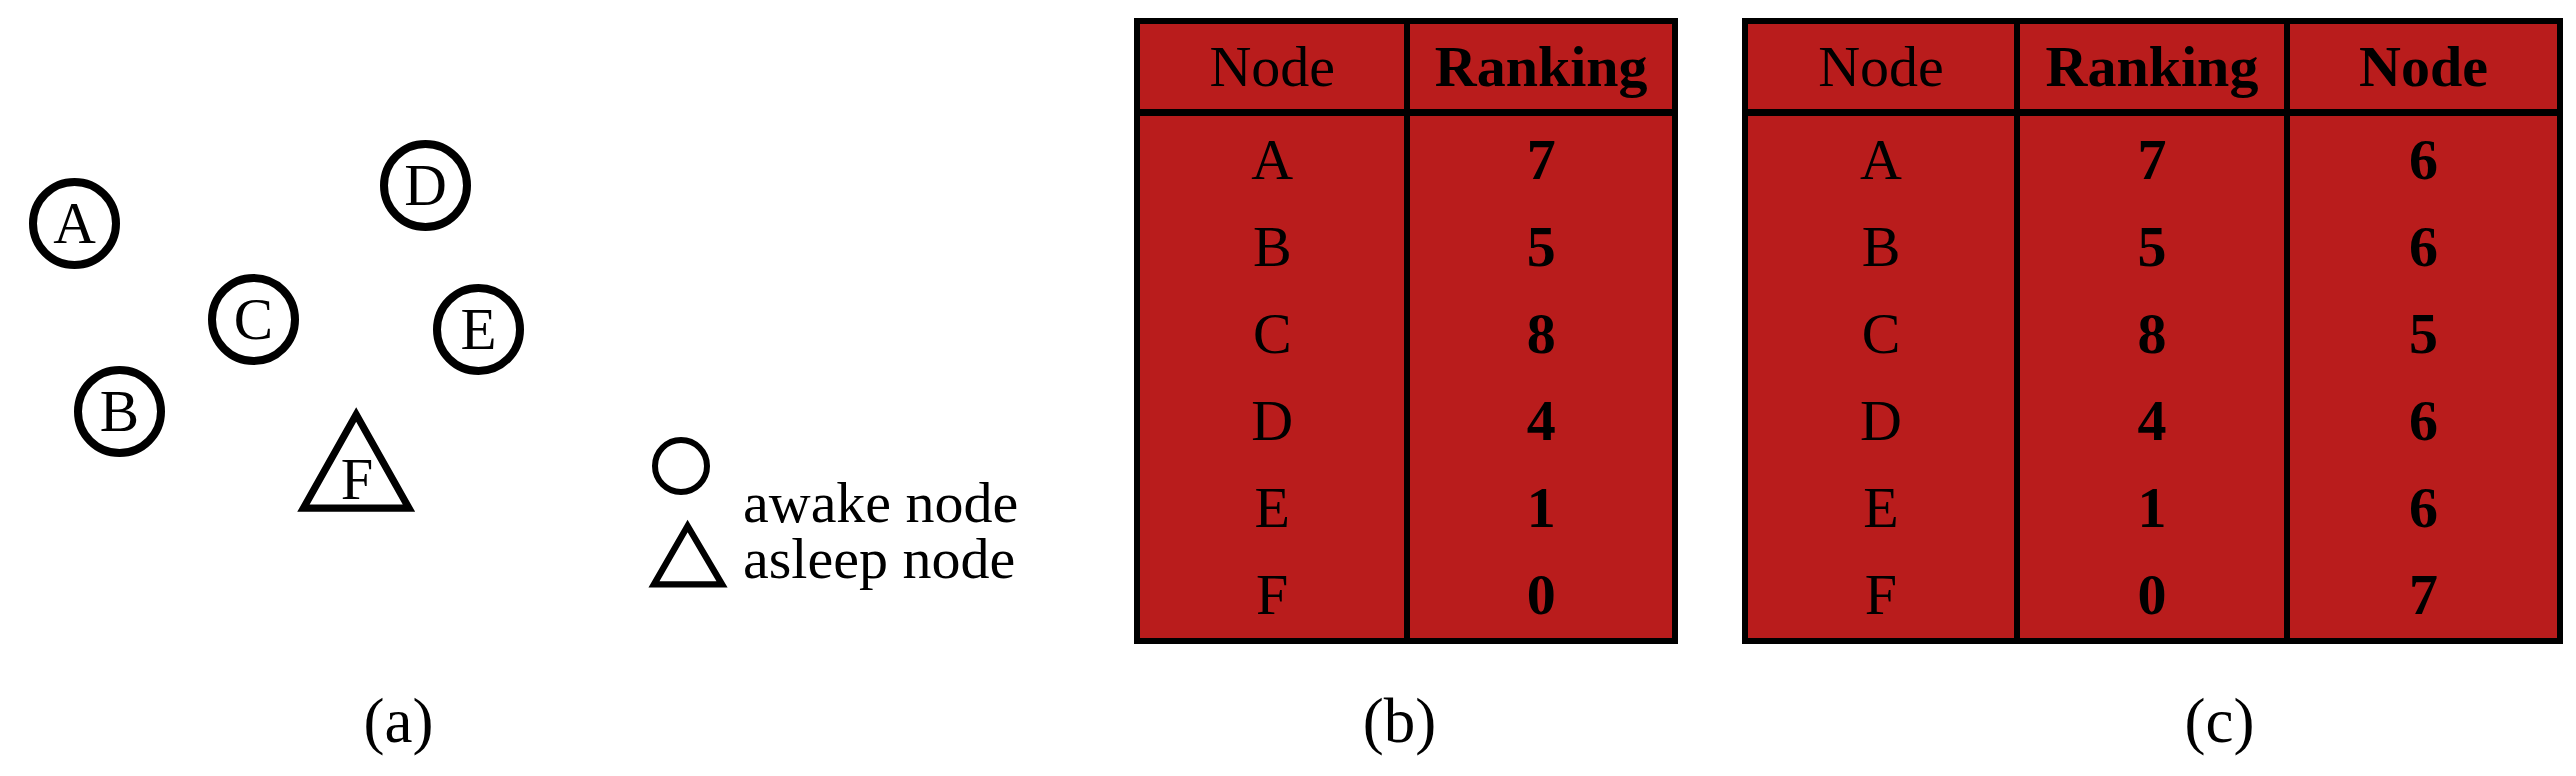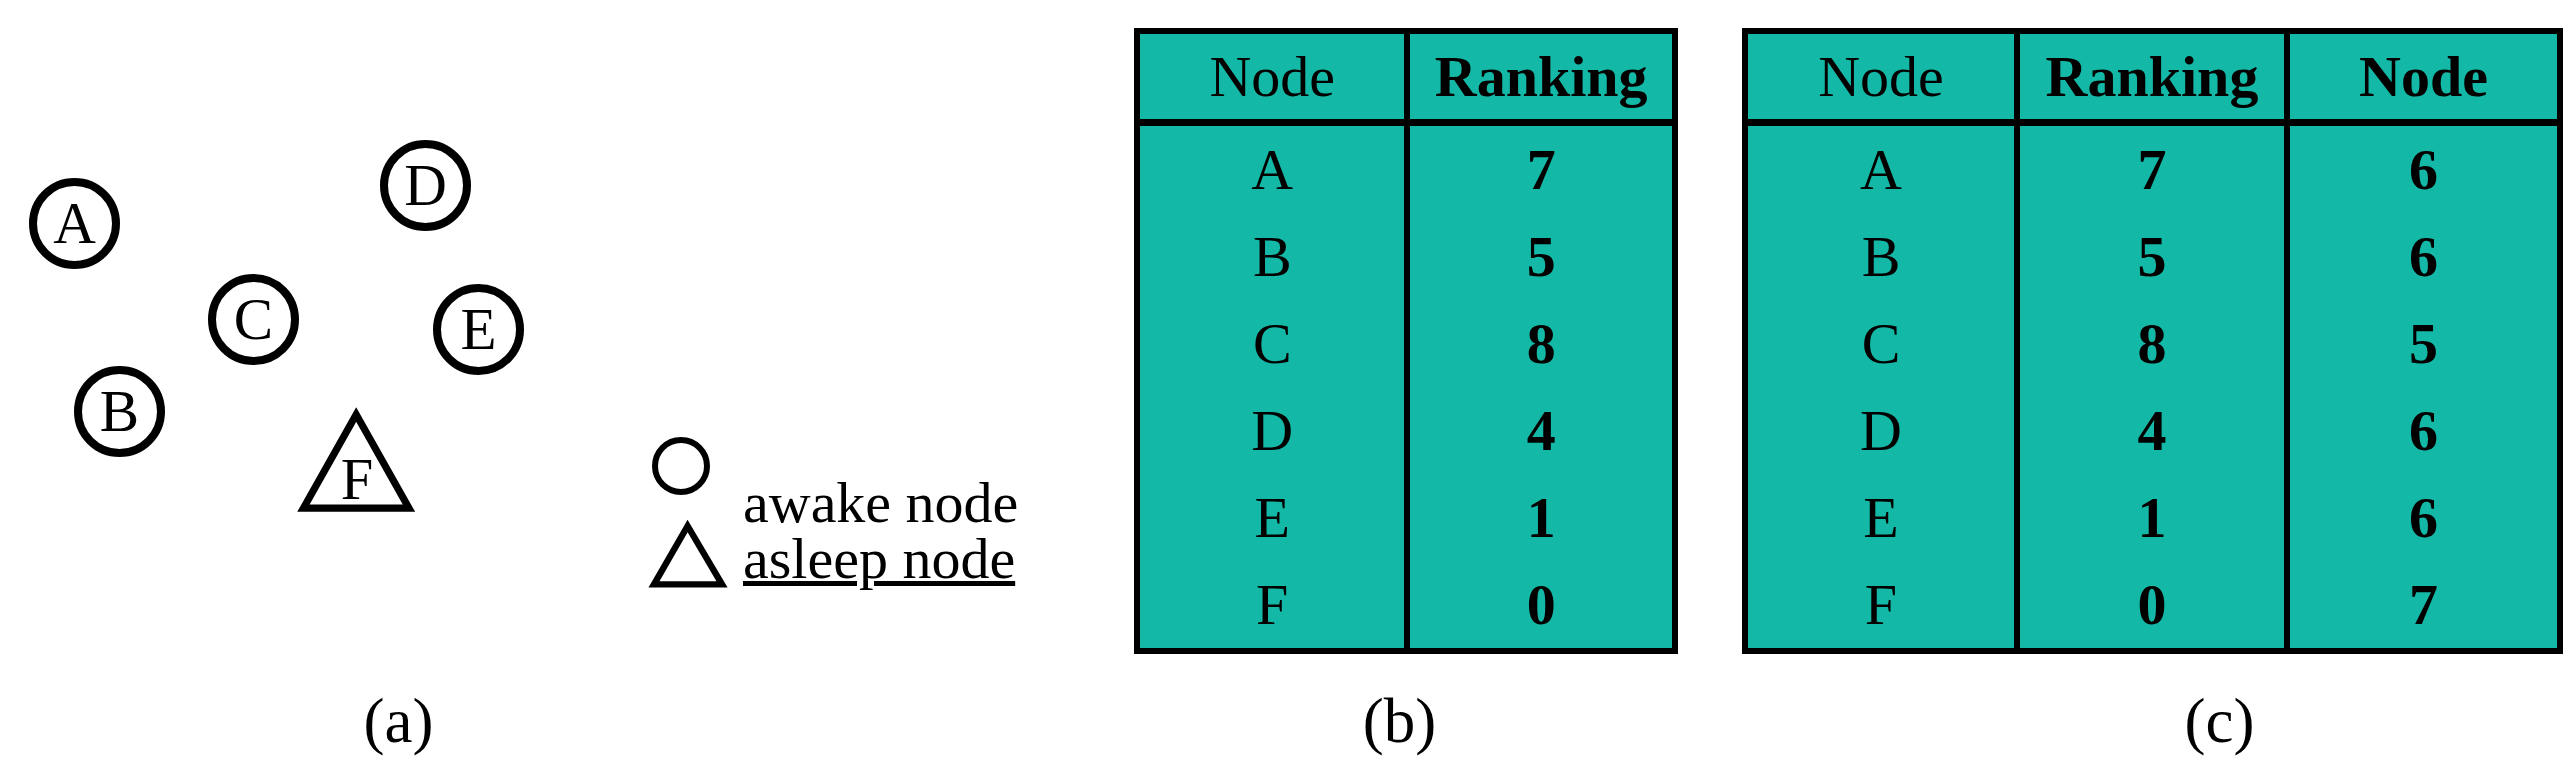--- a/index.html
+++ b/index.html
@@ -48,44 +48,44 @@
   .legend-tri { position: absolute; left: 638px; top: 514px; }
   .legend-text {
     position: absolute;
     left: 743px;
     height: 64px;
     line-height: 64px;
     font-size: 58px;
     white-space: nowrap;
   }
   .legend-text.awake  { top: 432px; margin-top: 39px; }
-  .legend-text.asleep { top: 527px; text-decoration: underline; }
+  .legend-text.asleep { top: 527px; }
 
   
   .caption {
     position: absolute;
     top: 684px;
     width: 177px;
     text-align: center;
     font-size: 63px;
     line-height: 74px;
   }
   .cap-a { left: 310px; }
   .cap-b { left: 1311px; }
   .cap-c { left: 2131px; }
 
   
   table.fig-table {
     position: absolute;
-    top: 28px;
+    top: 18px;
     border-collapse: separate;
     border-spacing: 0;
     table-layout: fixed;
     border: 6.4px solid #000;
-    background: #14b8a6;
+    background: #b91c1c;
   }
   table.table-b { left: 1134px; width: 544px; }
   table.table-c { left: 1742px; width: 821px; }
   .fig-table th, .fig-table td {
     text-align: center;
     vertical-align: middle;
     font-weight: normal;
     font-size: 58px;
     padding: 0;
     overflow: hidden;

